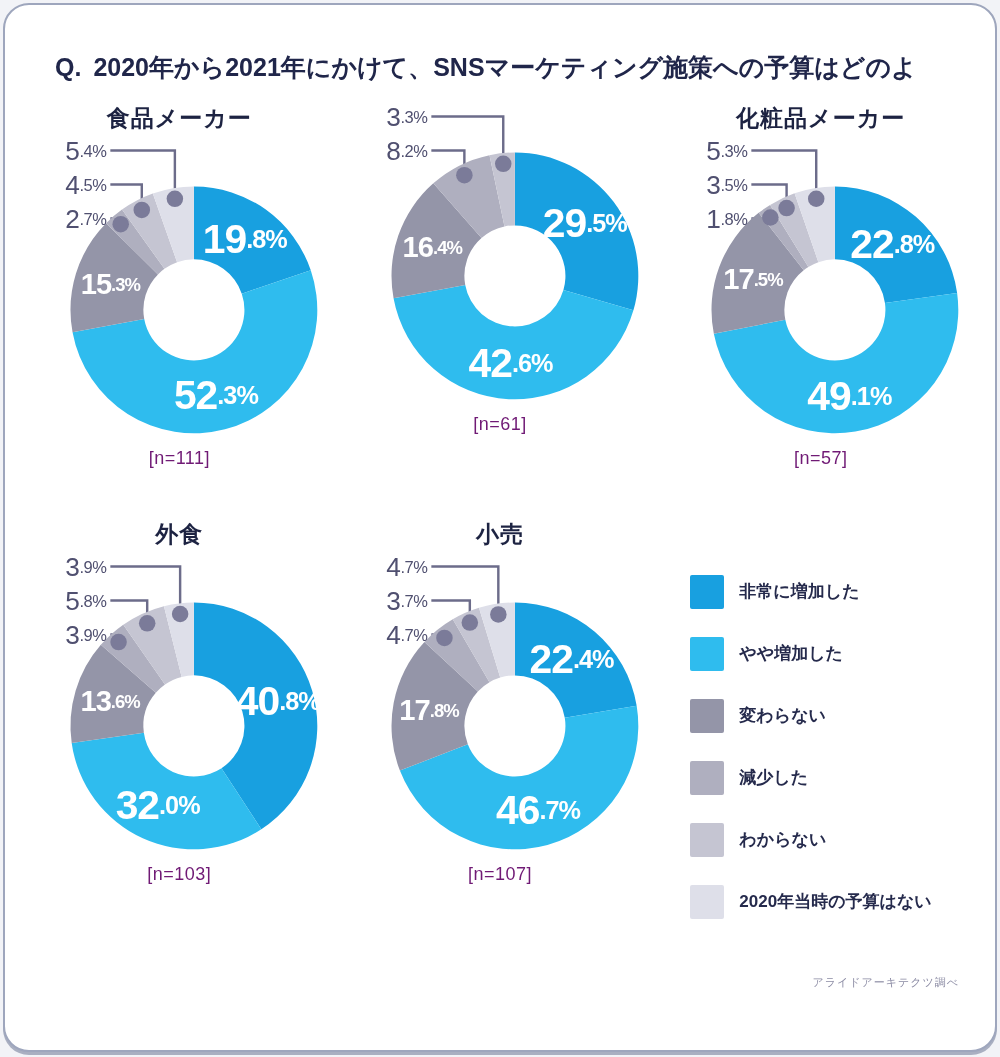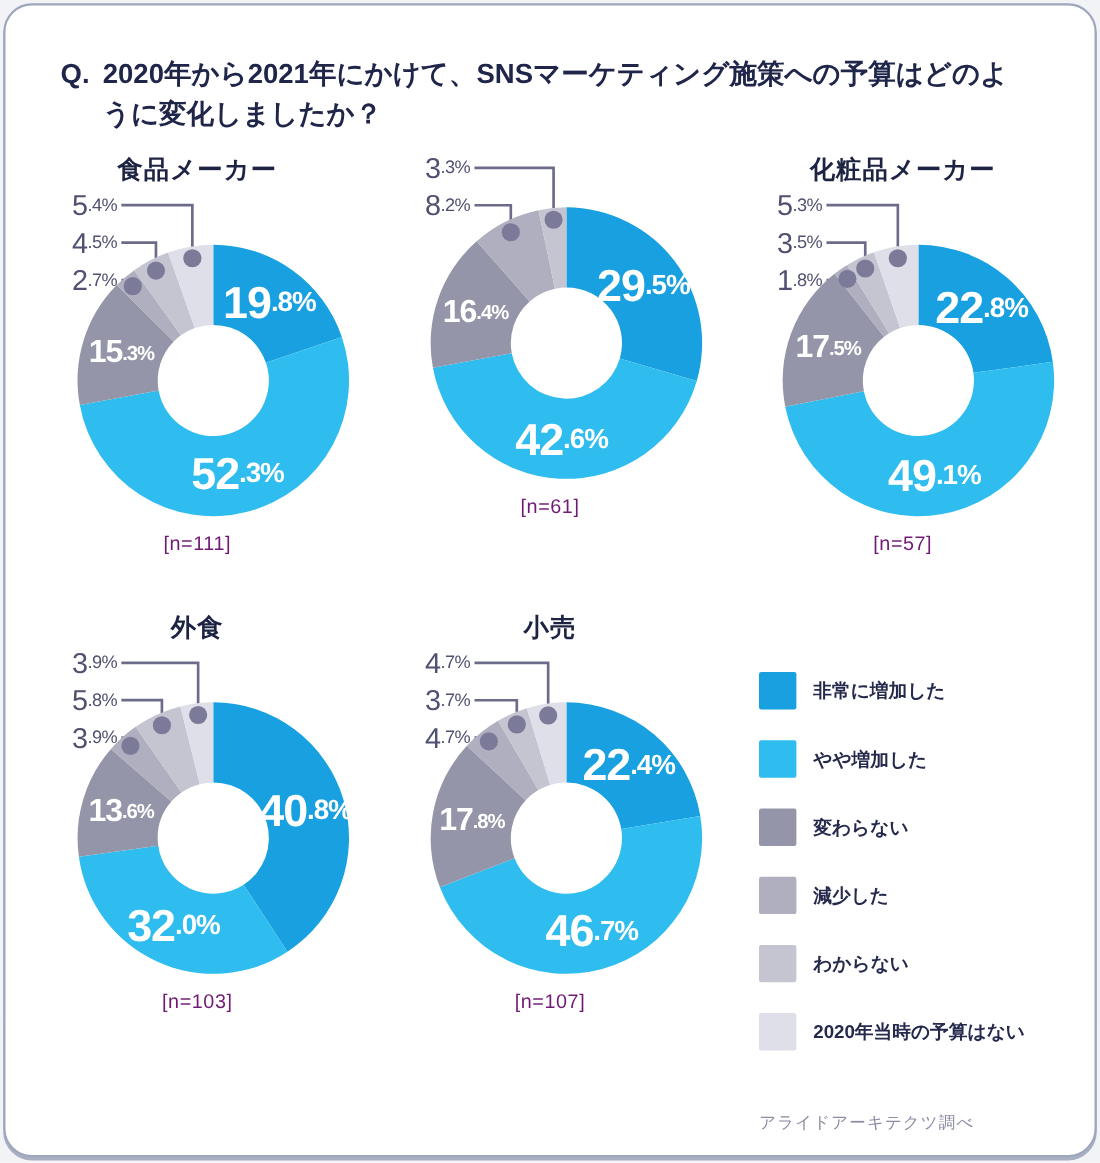--- a/index.html
+++ b/index.html
@@ -70,36 +70,35 @@
     flex: 0 0 auto;
   }
   .legend-label {
     font-size: 17px;
     font-weight: 600;
     color: #252a4c;
   }
   .credit {
     margin-top: 28px;
     padding-right: 22px;
-    text-align: left;
-    font-size: 15px;
+    text-align: right;
+    font-size: 11px;
     color: #8b8ba4;
     letter-spacing: 1px;
   }
 </style>
 </head>
 <body>
 
 <div class="panel">
 
   <div class="question">
     <div class="q-prefix">Q.</div>
     <div>
       <div>2020年から2021年にかけて、SNSマーケティング施策への予算はどのよ</div>
-      <div>うに変化しましたか？</div>
     </div>
   </div>
 
   <div class="charts-grid">
 
     <div class="chart-cell">
       <div class="chart-title">食品メーカー</div>
       <svg class="donut-svg" viewBox="0 0 330 314">
           <g>
             <path d="M94,16 L160.41532041332283,16 L160.41532041332283,65.66522696271623" fill="none" stroke="#6c6c8a" stroke-width="2.5"></path>

